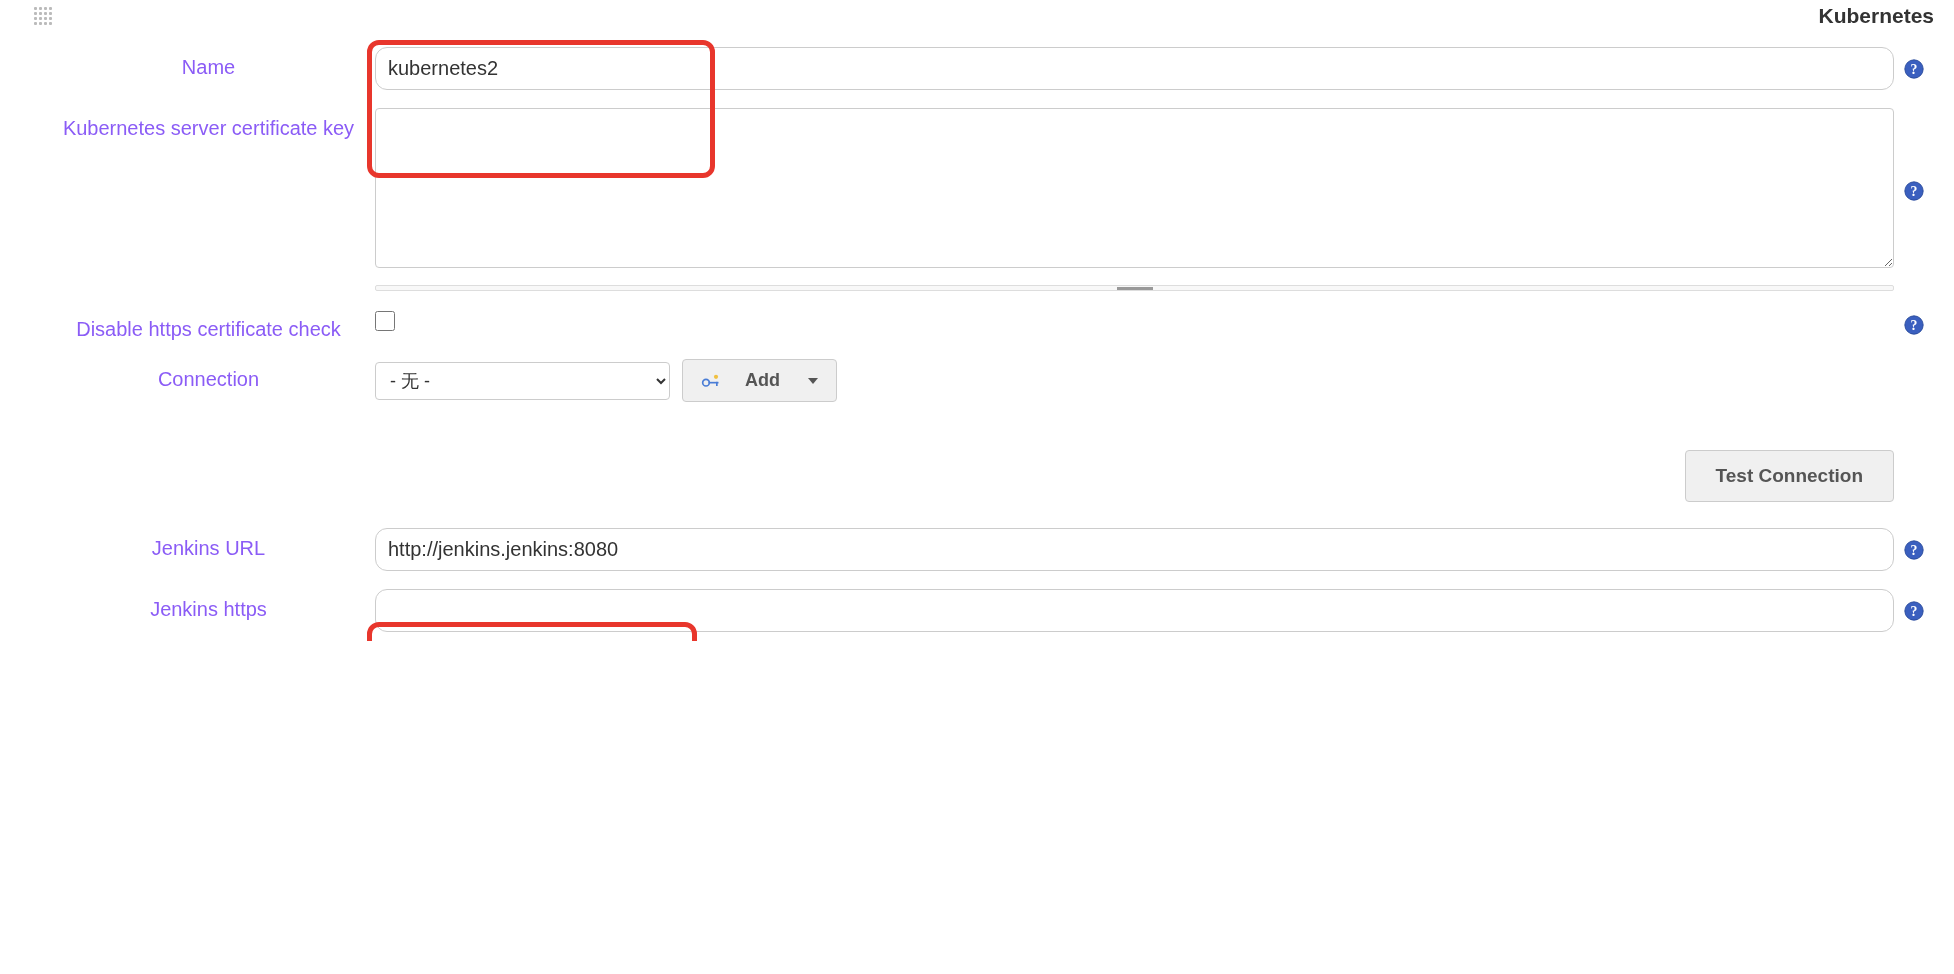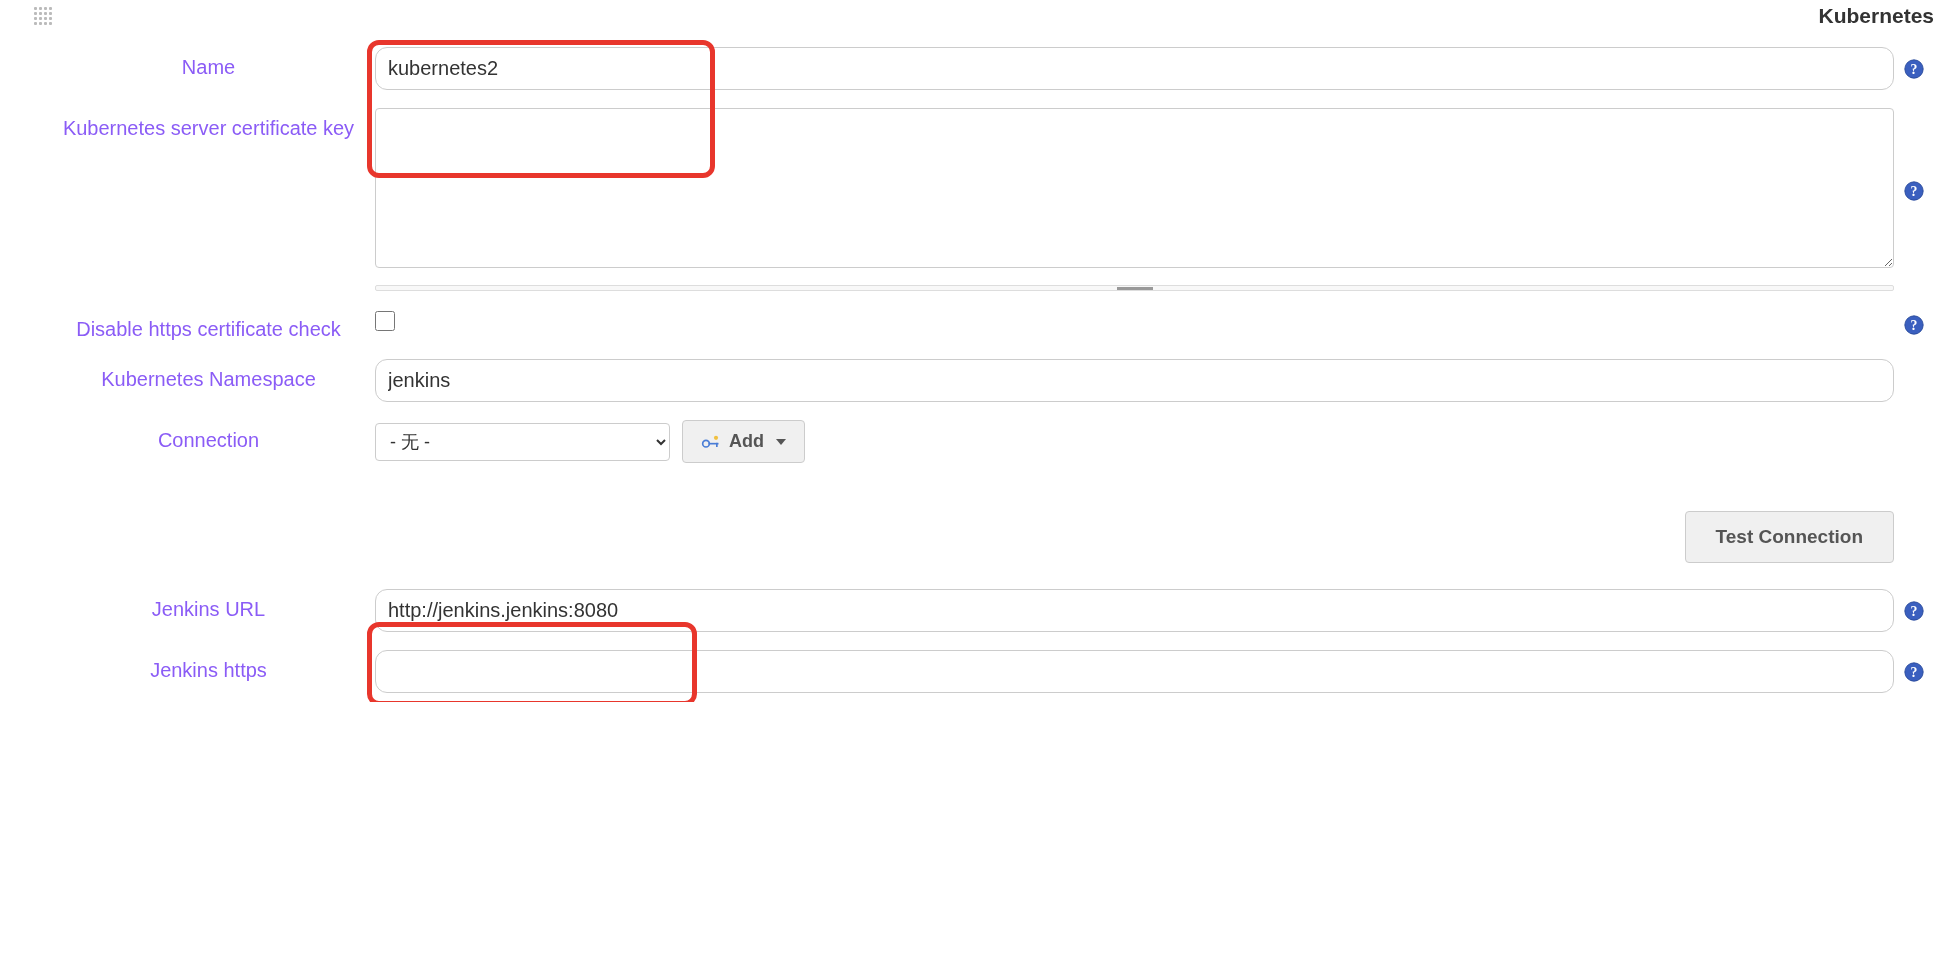--- a/index.html
+++ b/index.html
@@ -119,21 +119,21 @@
       padding: 7px 10px;
       font-size: 18px;
       border: 1px solid #ccc;
       border-radius: 4px;
       background: #fff;
       color: #333;
     }
     .add-button {
       display: inline-flex;
       align-items: center;
-      gap: 8px;
+      gap: 24px;
       margin-left: 12px;
       padding: 10px 18px;
       font-size: 18px;
       font-weight: bold;
       color: #555;
       background: #f0f0f0;
       border: 1px solid #ccc;
       border-radius: 4px;
       cursor: pointer;
     }
@@ -273,27 +273,20 @@
           <input type="checkbox" class="checkbox-input" style="">
         </td>
         <td class="help-cell">
           <svg class="help-icon-svg" viewBox="0 0 24 24">
             <circle cx="12" cy="12" r="10" fill="#3a5fbf" stroke="#2a4a9a" stroke-width="1"></circle>
             <text x="12" y="17" text-anchor="middle" font-size="15" font-weight="bold" fill="#fff" font-family="Georgia">?</text>
           </svg>
         </td>
       </tr>
 
-      <tr>
-        <td class="label-cell">Kubernetes Namespace</td>
-        <td class="input-cell">
-          <input type="text" class="text-input" value="jenkins" style="">
-        </td>
-        <td class="help-cell"></td>
-      </tr>
 
       <tr>
         <td class="label-cell">Connection</td>
         <td class="input-cell">
           <div class="credentials-row">
             <select class="select-input">
               <option>- 无 -</option>
             </select>
             <button class="add-button">
               <svg class="key-icon" viewBox="0 0 24 16">

